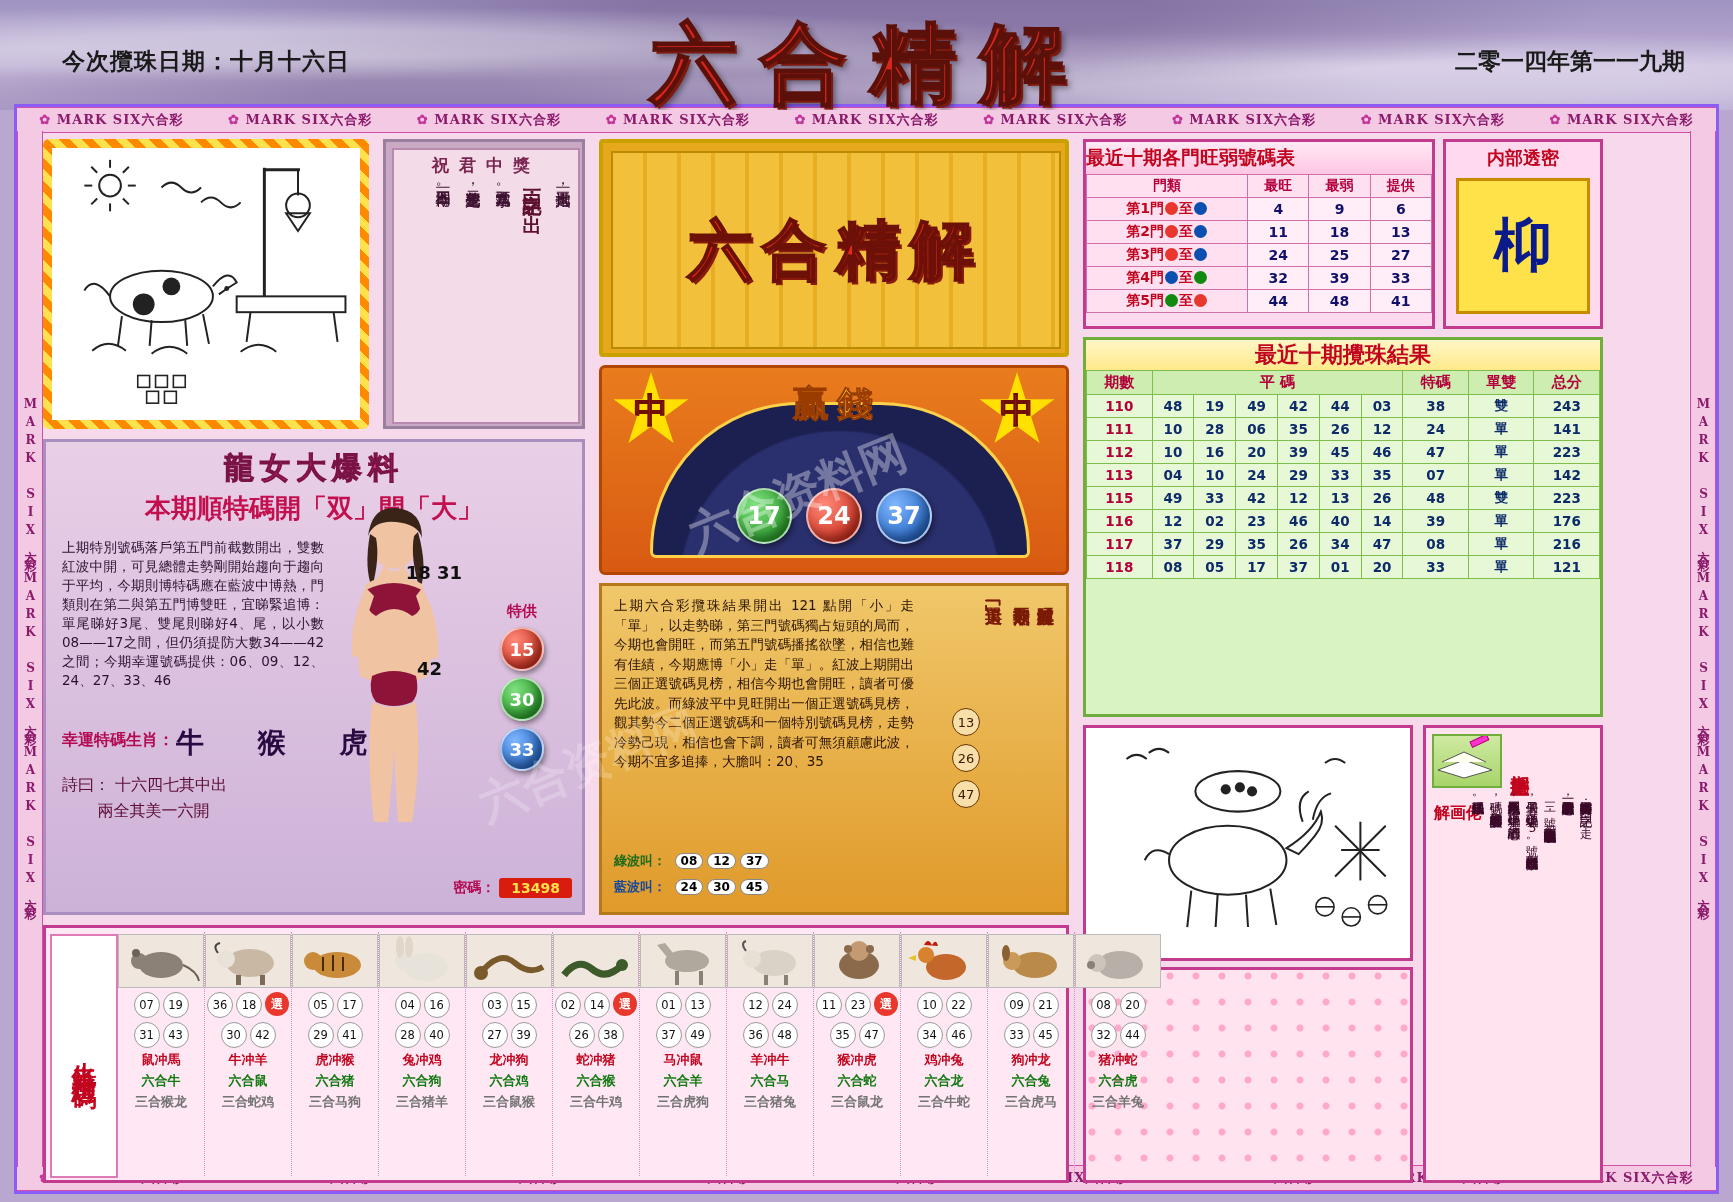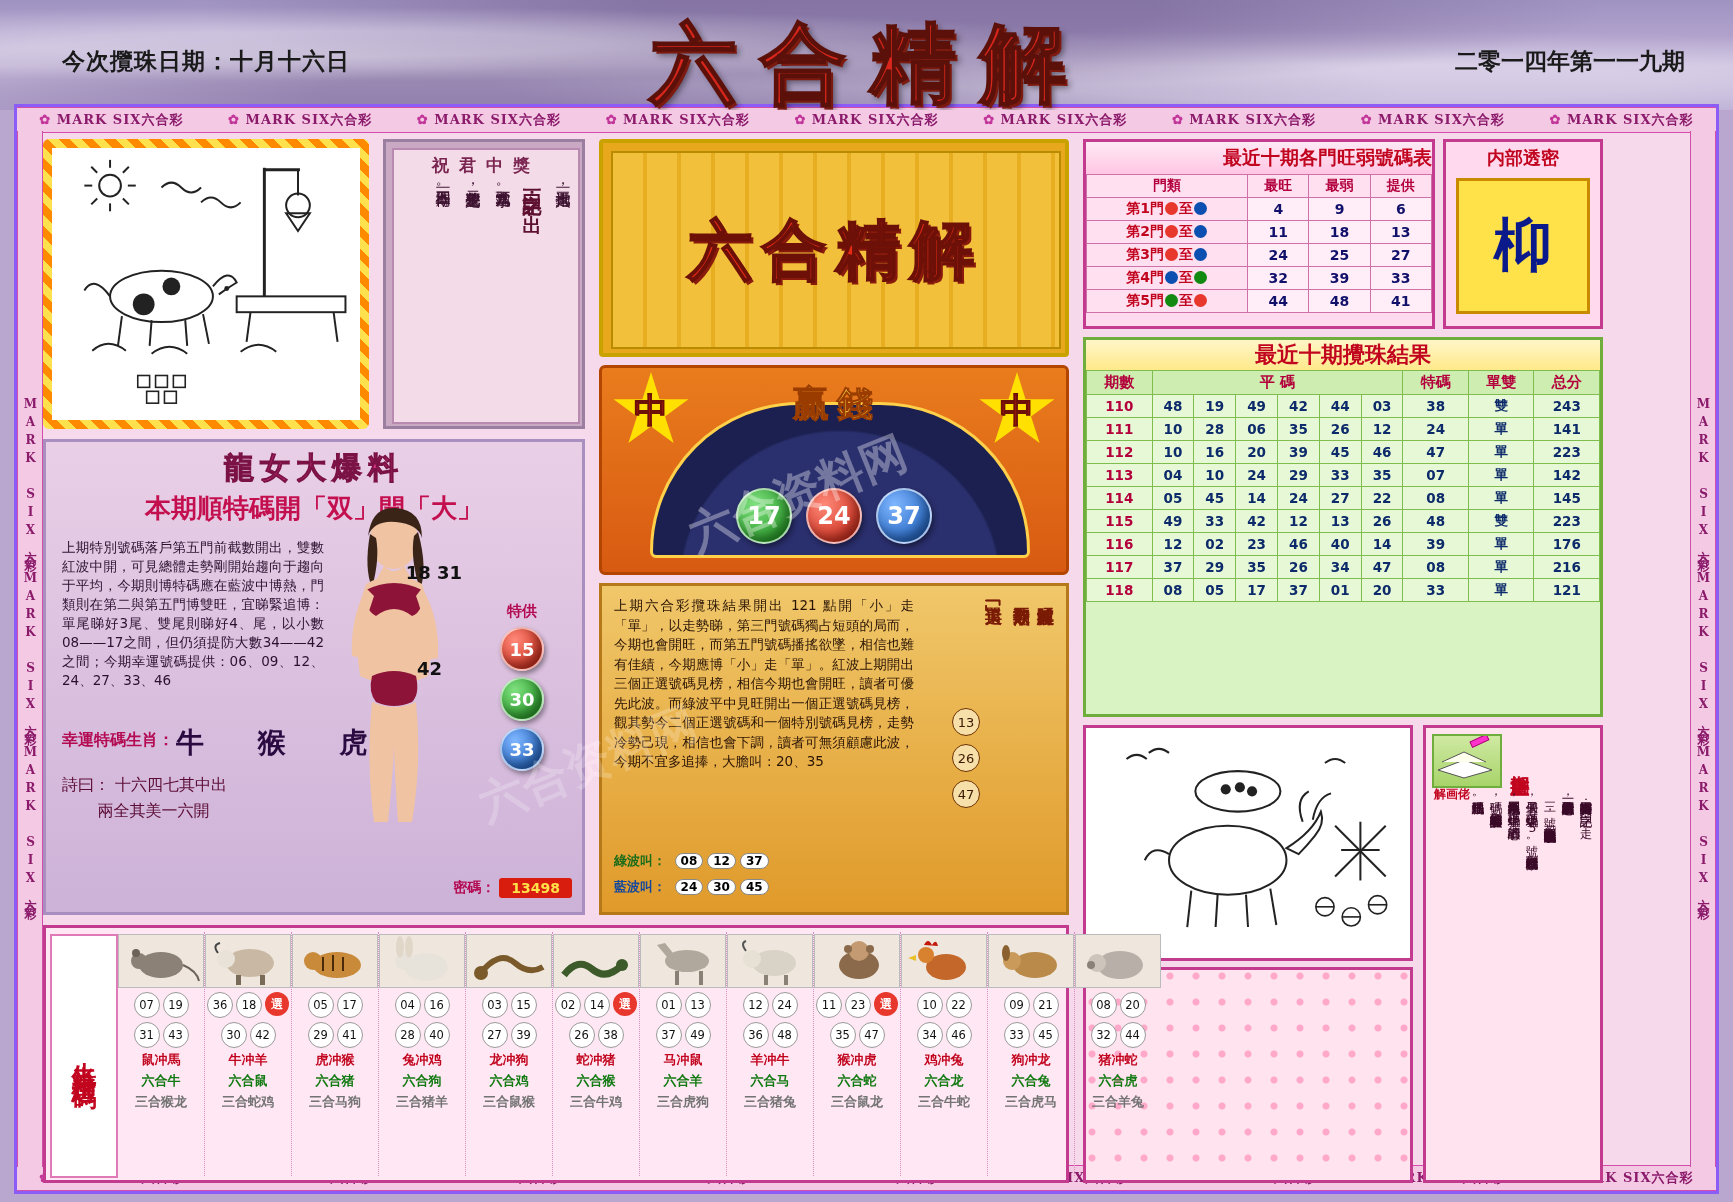--- a/index.html
+++ b/index.html
@@ -166,21 +166,21 @@
   .boxF .blue{position:absolute;left:12px;bottom:16px;font-size:13px;color:#11469e;font-weight:bold;}
   .minipill{display:inline-block;background:#fff;border:1px solid #888;border-radius:10px;padding:0 5px;margin-left:4px;font-size:12px;color:#000;}
   .boxF .vside{position:absolute;right:8px;top:8px;width:140px;height:300px;}
   .vtall{writing-mode:vertical-rl;text-orientation:upright;font-size:17px;font-weight:bold;color:#7a1b05;
     font-family:"DejaVu Serif","Liberation Serif",serif;line-height:24px;}
   .circnum{width:26px;height:26px;border-radius:50%;border:1px solid #6b3000;background:#f6dfa8;
     display:flex;align-items:center;justify-content:center;font-size:13px;color:#3a1800;margin:4px 0;}
 
   
   .boxG{left:1040px;top:6px;width:352px;height:190px;background:#ffd9ee;border:3px solid #c23b8e;}
-  .boxG .ttl{text-align:right;font-size:19px;font-weight:bold;color:#c2051f;padding:3px 0;
+  .boxG .ttl{text-align:left;font-size:19px;font-weight:bold;color:#c2051f;padding:3px 0;
     background:linear-gradient(#ffe9f5,#ffc6e3);font-family:"DejaVu Serif","Liberation Serif",serif;}
   table.t1{width:100%;border-collapse:collapse;font-size:14px;}
   table.t1 th{background:#ffe0f0;color:#b3003c;font-weight:bold;border:1px solid #d070a8;padding:2px;font-size:14px;}
   table.t1 td{border:1px solid #d070a8;text-align:center;padding:2px;color:#10106b;font-weight:bold;background:#ffeef7;}
   table.t1 td.lbl{color:#c2051f;background:#ffe0f0;white-space:nowrap;}
   .cball{display:inline-block;width:13px;height:13px;border-radius:50%;margin:0 1px;vertical-align:-2px;}
 
   
   .boxH{left:1400px;top:6px;width:160px;height:190px;background:#ffd9ee;border:3px solid #c23b8e;}
   .boxH .ttl{text-align:center;font-size:18px;font-weight:bold;color:#c2051f;padding:4px 0;}
@@ -206,21 +206,21 @@
     background-image:radial-gradient(circle at 6px 6px,#ff9ec4 3px,transparent 4px);
     background-size:26px 26px;opacity:.85;}
   
   .boxL{left:1380px;top:592px;width:180px;height:458px;background:#ffe3ef;border:3px solid #c23b8e;}
   .boxL .hdr{display:flex;align-items:center;gap:6px;padding:6px;}
   .boxL .hdrimg{width:66px;height:50px;background:linear-gradient(#cfe9a2,#a8d46a);border:2px solid #6fae3c;position:relative;}
   .boxL .hdrtitle{font-size:19px;font-weight:bold;color:#c2051f;writing-mode:vertical-rl;text-orientation:upright;
     font-family:"DejaVu Serif","Liberation Serif",serif;}
   .boxL .body{position:absolute;left:6px;right:6px;top:64px;bottom:6px;display:flex;flex-direction:row-reverse;gap:2px;}
   .boxL .vtxt2{writing-mode:vertical-rl;text-orientation:upright;font-size:12.5px;line-height:16px;color:#3a0a28;}
-  .solverTag{position:absolute;left:8px;top:58px;font-size:12px;color:#c2051f;font-weight:bold;}
+  .solverTag{position:absolute;left:8px;top:75px;font-size:16px;color:#c2051f;font-weight:bold;}
 
   
   .boxM{left:0;top:792px;width:1026px;height:258px;background:#ffe8f4;border:3px solid #c23b8e;}
   .zleft{position:absolute;left:4px;top:6px;width:64px;height:240px;background:#fff;border:2px solid #e07ab6;
     display:flex;align-items:center;justify-content:center;}
   .zleft .t{writing-mode:vertical-rl;text-orientation:upright;font-size:25px;font-weight:bold;color:#c2051f;
     letter-spacing:6px;font-family:"DejaVu Serif","Liberation Serif",serif;}
   .zgrid{position:absolute;left:72px;top:4px;right:4px;bottom:4px;display:flex;}
   .zcol{flex:1;display:flex;flex-direction:column;align-items:center;border-right:1px dotted #d98ec0;}
   .zcol:last-child{border-right:none;}
@@ -545,32 +545,20 @@
                 <td>10</td>
                 <td>24</td>
                 <td>29</td>
                 <td>33</td>
                 <td>35</td>
                 <td>07</td>
                 <td>單</td>
                 <td>142</td>
               </tr>
               <tr>
-                <td class="p">114</td>
-                <td>05</td>
-                <td>45</td>
-                <td>14</td>
-                <td>24</td>
-                <td>27</td>
-                <td>22</td>
-                <td>08</td>
-                <td>單</td>
-                <td>145</td>
-              </tr>
-              <tr>
                 <td class="p">115</td>
                 <td>49</td>
                 <td>33</td>
                 <td>42</td>
                 <td>12</td>
                 <td>13</td>
                 <td>26</td>
                 <td>48</td>
                 <td>雙</td>
                 <td>223</td>

